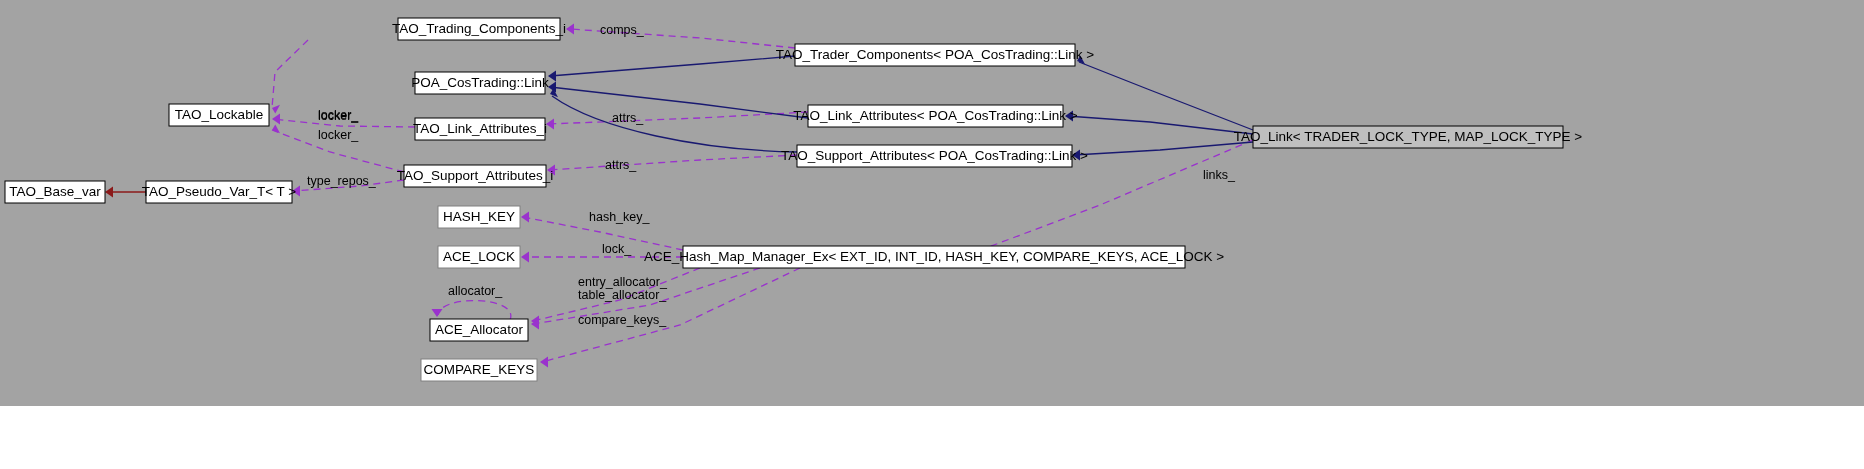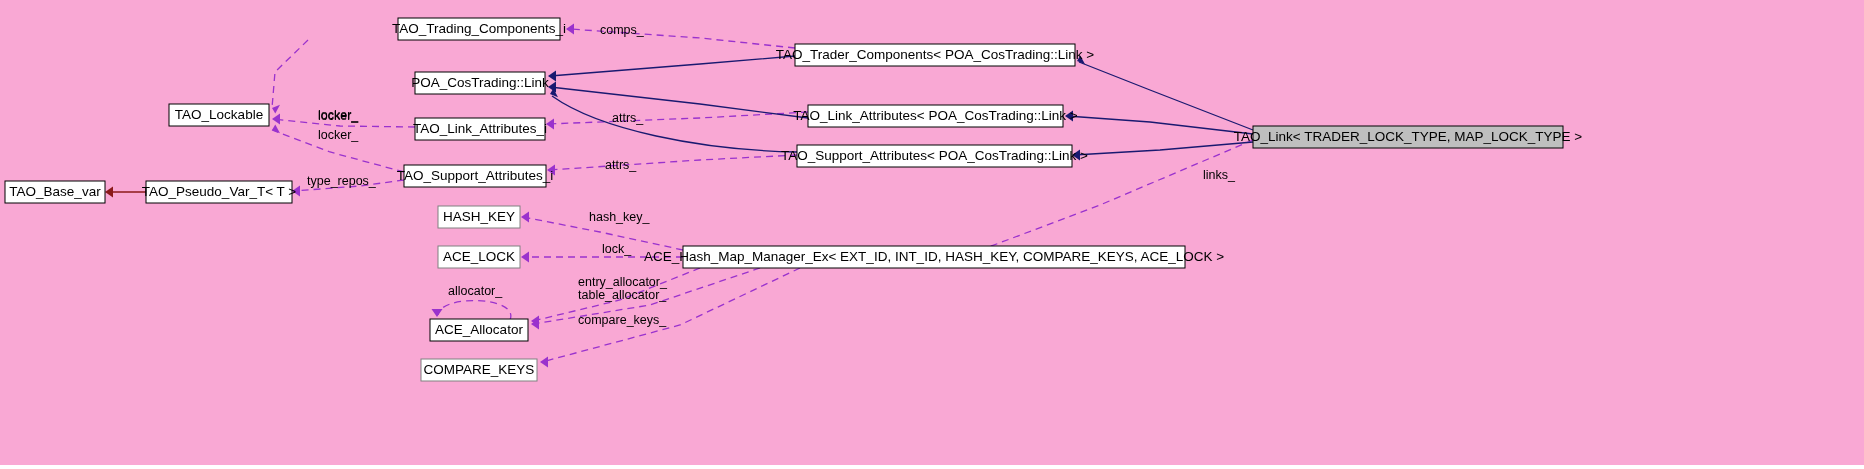--- a/index.html
+++ b/index.html
@@ -10,22 +10,22 @@
   }
   body {
     width: 1864px;
     height: 469px;
     font-family: "Liberation Sans", sans-serif;
     overflow: hidden;
   }
   #diagram-root {
     position: relative;
     width: 1864px;
-    height: 465px;
-    background: #f9a8d4;
+    height: 406px;
+    background: #a3a3a3;
   }
   svg#graph {
     position: absolute;
     left: 0;
     top: 0;
     width: 1864px;
     height: 469px;
     shape-rendering: geometricPrecision;
   }
   .node-box {

